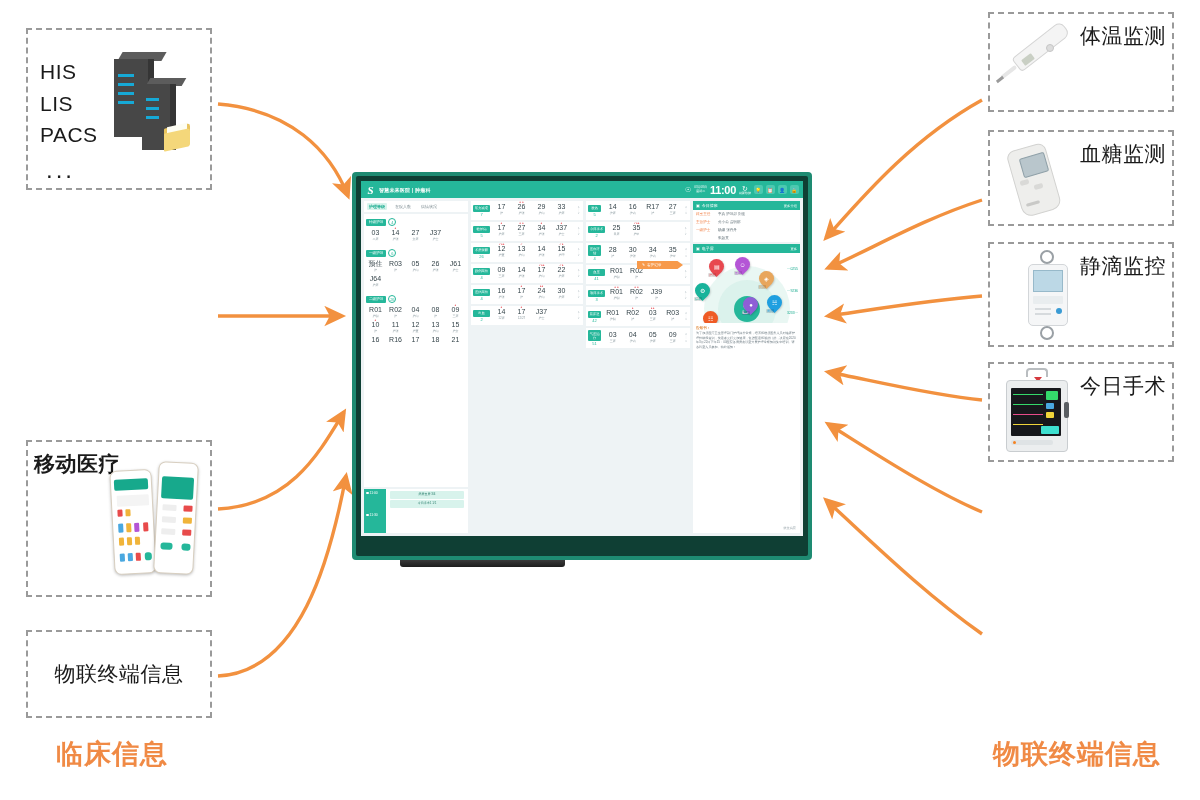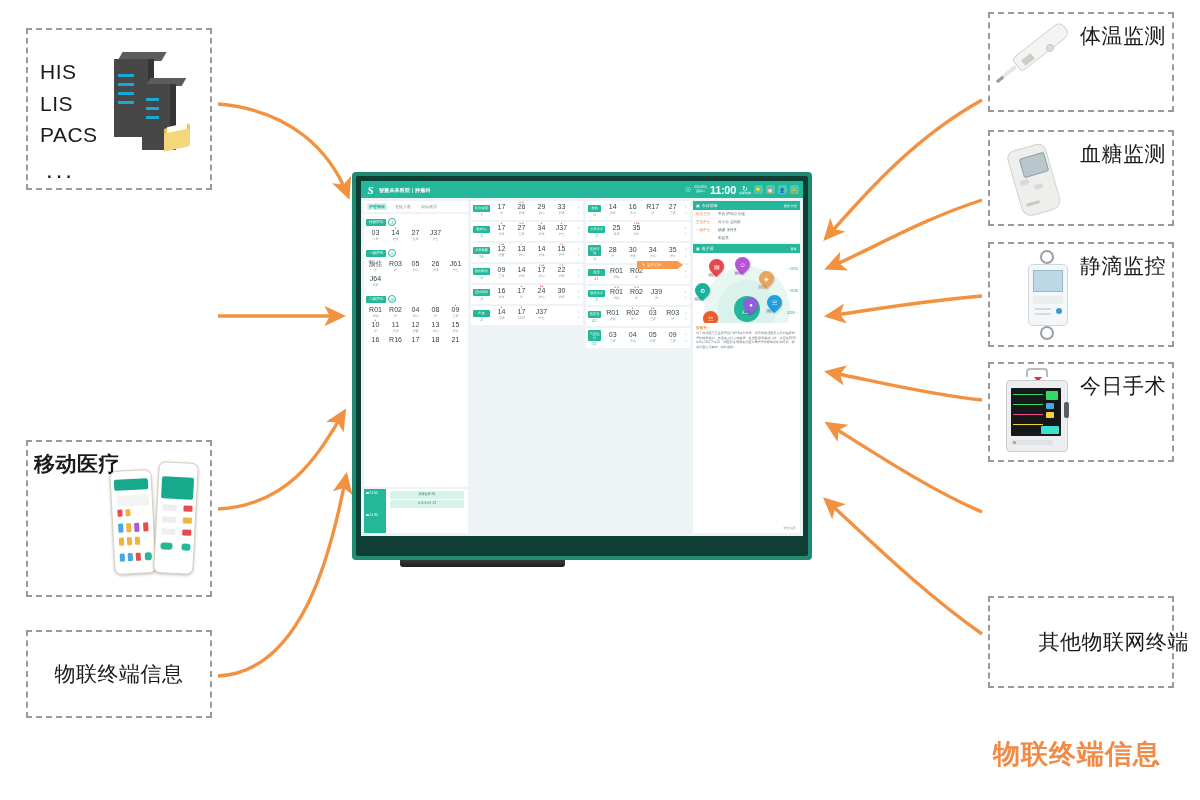--- a/index.html
+++ b/index.html
@@ -374,23 +374,20 @@
         <div class="ecg-blk" style="left:35px;top:24px;width:8px;height:6px;background:#f0d43a;"></div>
         <div class="ecg-blk" style="left:30px;top:38px;width:18px;height:8px;background:#3ee0d0;"></div>
       </div>
       <div style="position:absolute;left:11px;top:72px;width:42px;height:5px;background:#dfe3e5;border-radius:2px;"></div>
       <div style="position:absolute;left:13px;top:73px;width:3px;height:3px;background:#f58220;border-radius:50%;"></div>
       <div style="position:absolute;left:64px;top:34px;width:5px;height:16px;background:#5a5f63;border-radius:2px;"></div>
     </div>
   </div>
 
 
-  <div class="dbox rbox" id="box-iot">
-    <div class="cap">其他物联网终端</div>
-  </div>
 
   <div id="monitor">
     <div class="inner-bezel"></div>
 
     <div id="screen">
 
       <div class="app-hd">
         <div class="logo-s">S</div>
         <div class="hd-title">智慧未来医院 | 肿瘤科</div>
         <div class="hd-right">
@@ -982,14 +979,15 @@
             <h5>告知书：</h5>
             <p>为了加强医疗卫生管理部门护理操作常规，培养和增强医务人员对临床护理技能和意识，使患者更好更加健康，促进医患和谐的目的，决定在2020年3月22日下午15：00医院各病房会议室开展护理常规知识集中培训。请各科室人员参加。特此通知！</p>
             <div class="sig">张文病院</div>
           </div>
         </div>
       </div>
     </div>
   </div>
   <div id="stand"></div>
 
+  <div class="big-title" id="title-left">临床信息</div>
   <div class="big-title" id="title-right">物联终端信息</div>
 </div>
 
 </body></html>

